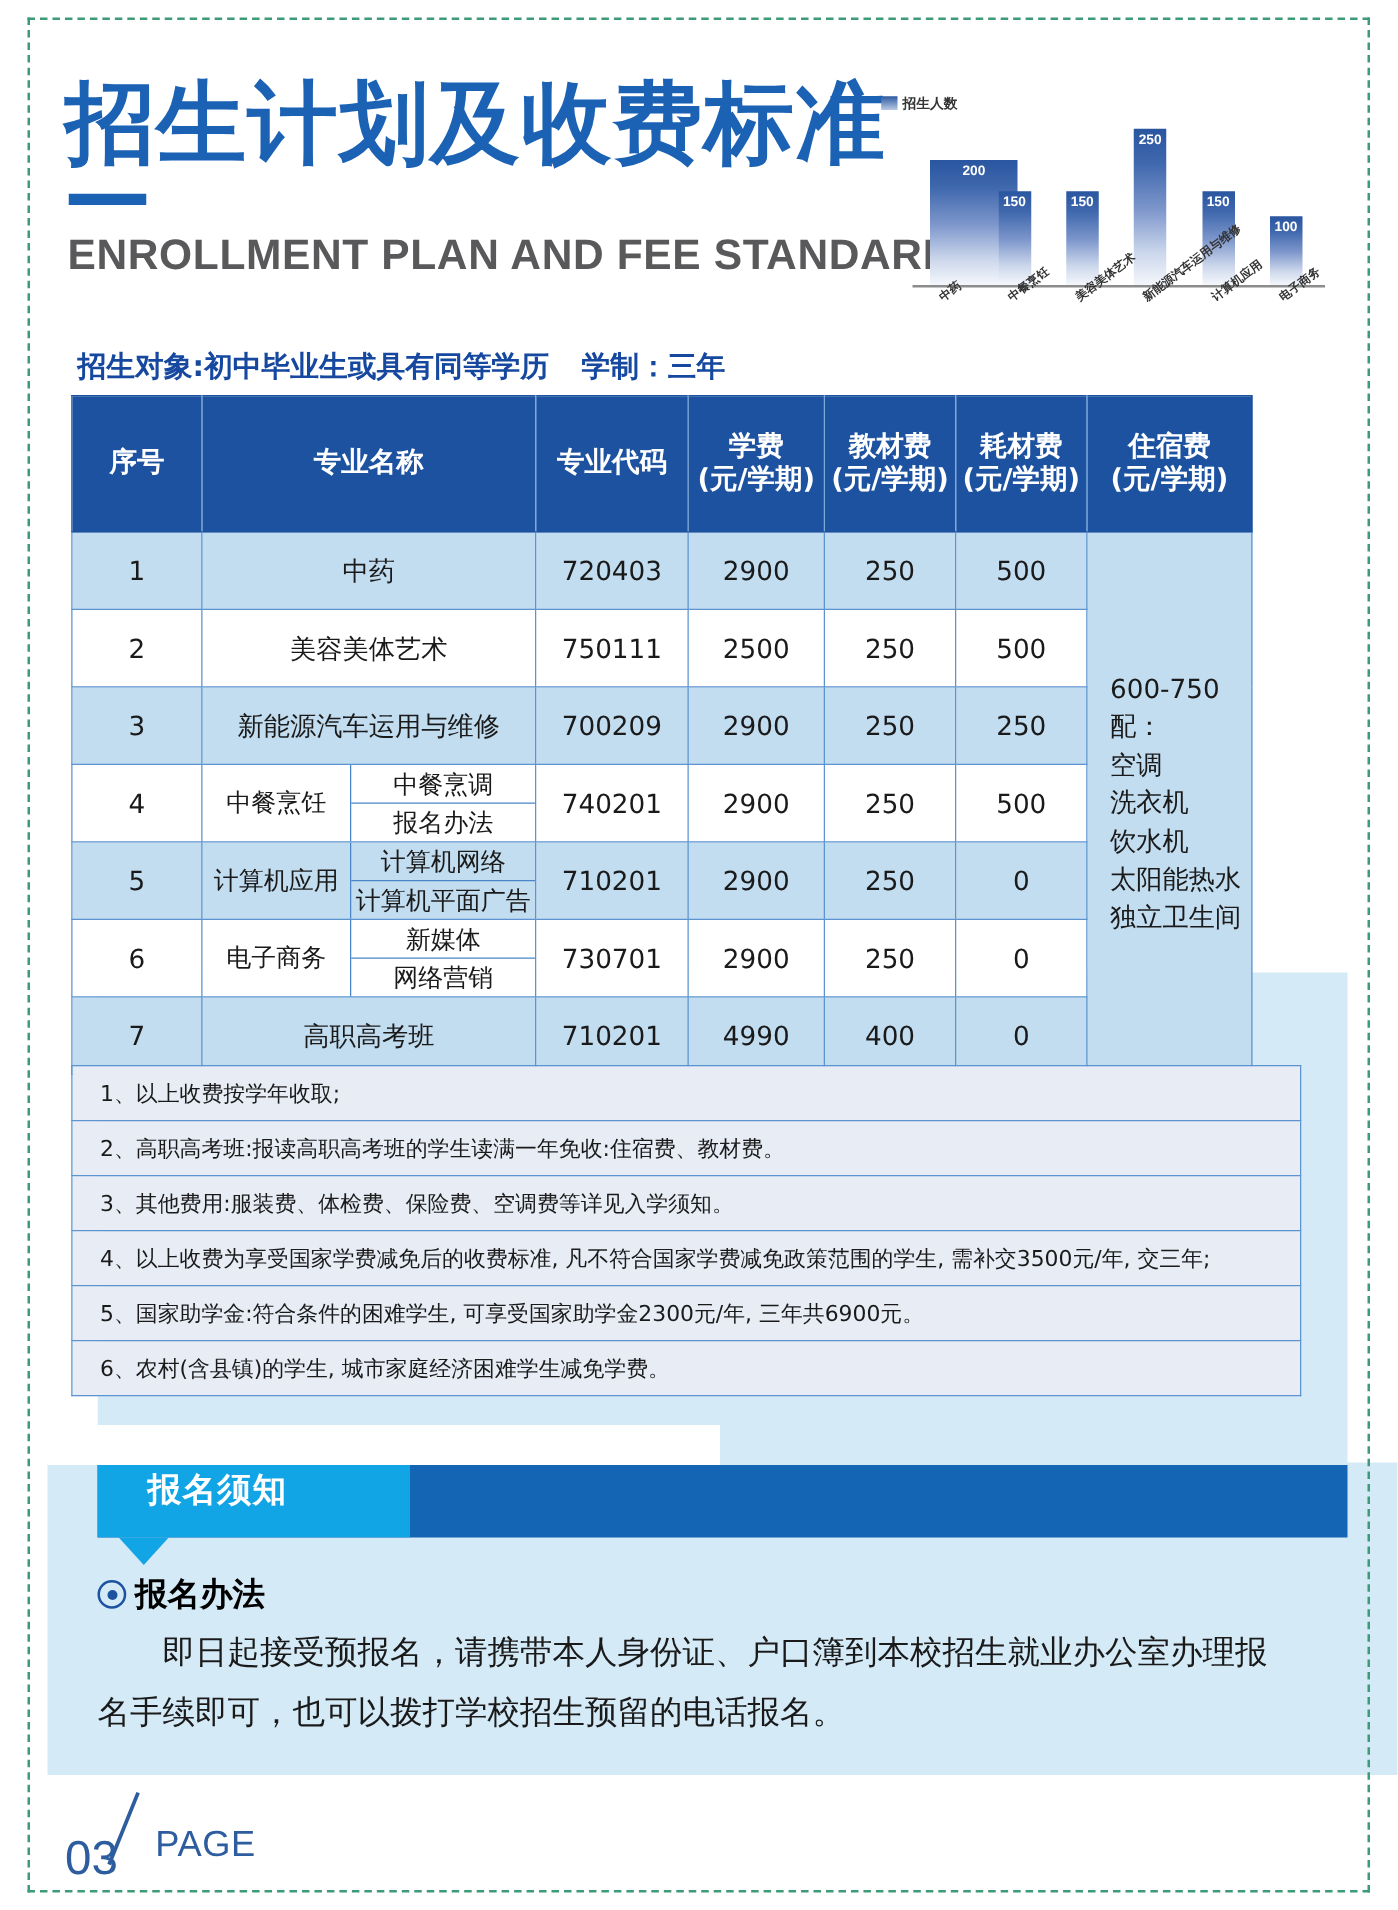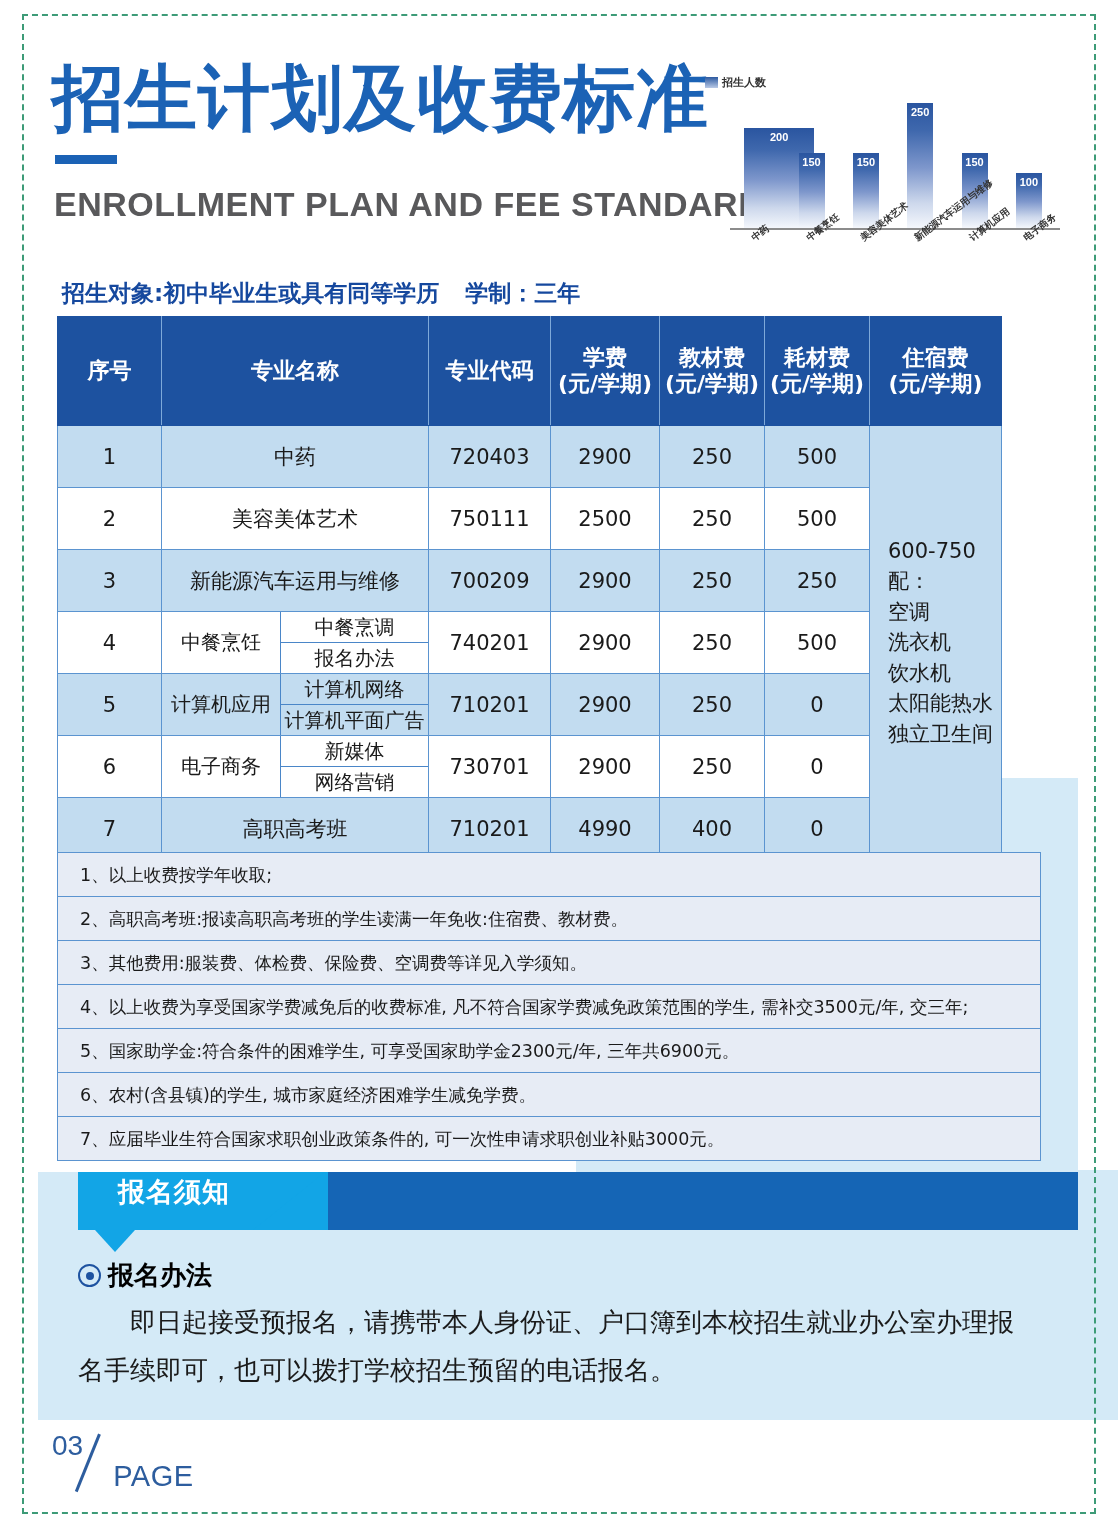--- a/index.html
+++ b/index.html
@@ -211,21 +211,21 @@
     position:absolute;left:78px;top:1298px;width:960px;
     font-size:26px;line-height:1.85;color:#1a1a1a;text-indent:2em;
     font-family:"DejaVu Sans","Liberation Sans",sans-serif;
   }
 
   
   .pagenum{
     position:absolute;left:52px;top:1432px;
     display:flex;align-items:flex-start;color:#2d5d9e;
   }
-  .pagenum .num{font-size:28px;line-height:1;font-weight:normal;}
+  .pagenum .num{font-size:38px;line-height:1;font-weight:normal;margin-top:36px;}
   .pagenum .slash{
     width:42px;height:60px;position:relative;margin-left:-2px;
   }
   .pagenum .slash::before{
     content:"";position:absolute;left:17px;top:2px;width:2.5px;height:62px;
     background:#2d5d9e;transform:rotate(22deg);transform-origin:top;
   }
   .pagenum .pg{font-size:29px;line-height:1;margin-top:30px;margin-left:-10px;letter-spacing:0.5px;}
 </style>
 </head>
@@ -427,23 +427,20 @@
         </tr>
         <tr>
           <td>4、以上收费为享受国家学费减免后的收费标准, 凡不符合国家学费减免政策范围的学生, 需补交3500元/年, 交三年;</td>
         </tr>
         <tr>
           <td>5、国家助学金:符合条件的困难学生, 可享受国家助学金2300元/年, 三年共6900元。</td>
         </tr>
         <tr>
           <td>6、农村(含县镇)的学生, 城市家庭经济困难学生减免学费。</td>
         </tr>
-        <tr>
-          <td>7、应届毕业生符合国家求职创业政策条件的, 可一次性申请求职创业补贴3000元。</td>
-        </tr>
       </tbody>
   </table>
 
   <div class="banner">
     <div class="cyan"></div>
     <div class="diag"></div>
     <div class="bt">报名须知</div>
   </div>
   <div class="banner-tip"></div>
 

